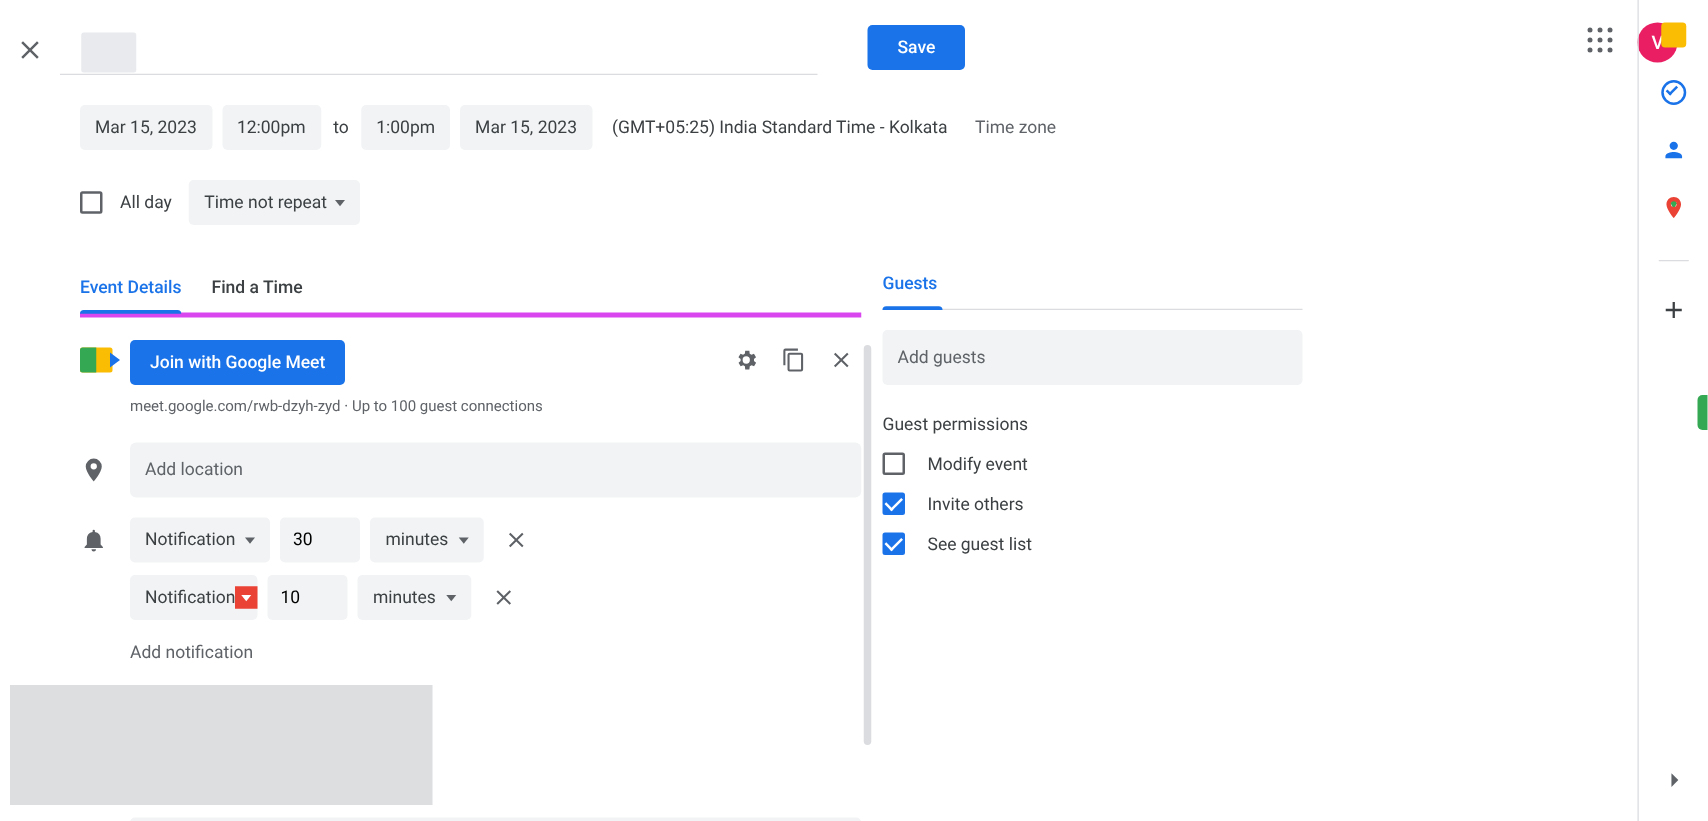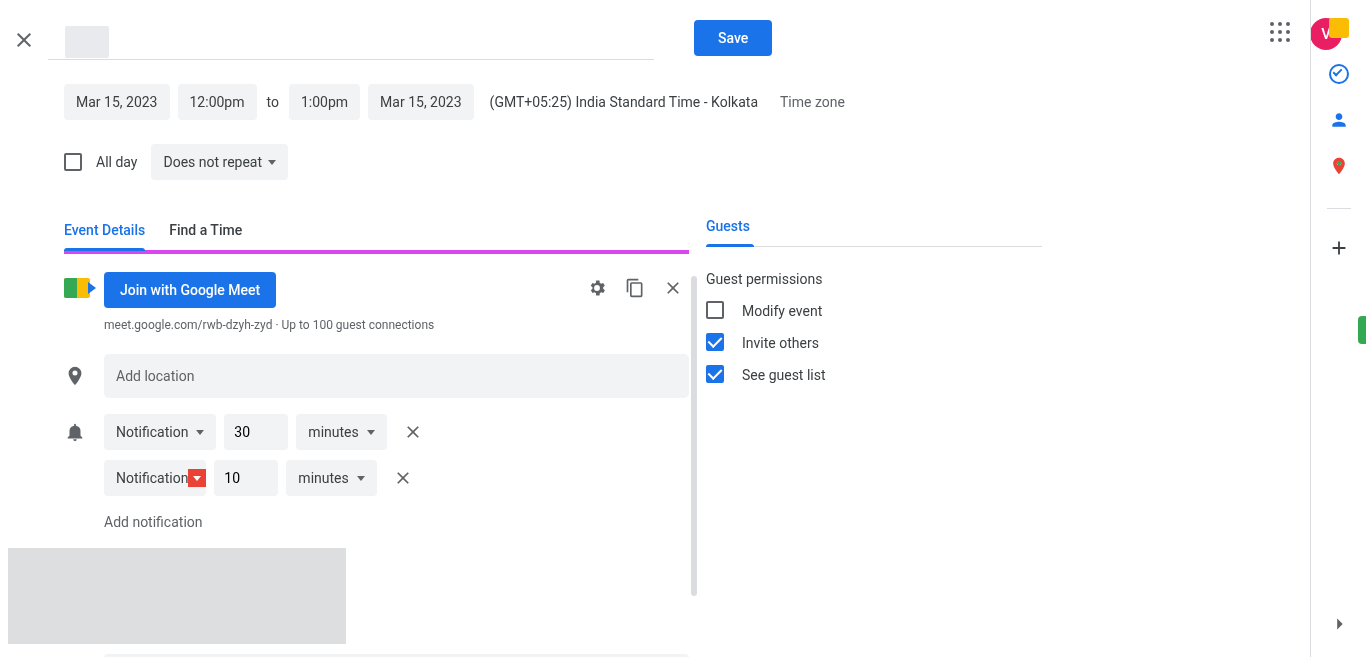--- a/index.html
+++ b/index.html
@@ -165,21 +165,21 @@
     <span class="chip">1:00pm</span>
     <span class="chip">Mar 15, 2023</span>
     <span class="tz-text">(GMT+05:25) India Standard Time - Kolkata</span>
     <span class="tz-btn">Time zone</span>
   </div>
 
   <div class="allday-row">
     <span class="chk"></span>
     <span class="allday-label">All day</span>
     <span class="repeat-chip">
-      <span>Does not repeat</span>
+      <span>Time not repeat</span>
       <span class="caret"></span>
     </span>
   </div>
 
   <div class="tabs">
     <div class="tab active">Event Details</div>
     <div class="tab">Find a Time</div>
   </div>
 
   <div class="details-body">
@@ -293,20 +293,21 @@
       </div>
     </div>
 
   </div>
 </div>
 
 <div class="guests">
   <div class="g-under">
     <span class="g-tab">Guests</span>
   </div>
+  <input class="g-input" placeholder="Add guests" style="">
   <div class="g-perm-title">Guest permissions</div>
   <div class="perm-row">
     <span class="chk"></span>
     <span class="perm-label">Modify event</span>
   </div>
   <div class="perm-row">
     <span class="chk checked"></span>
     <span class="perm-label">Invite others</span>
   </div>
   <div class="perm-row">

